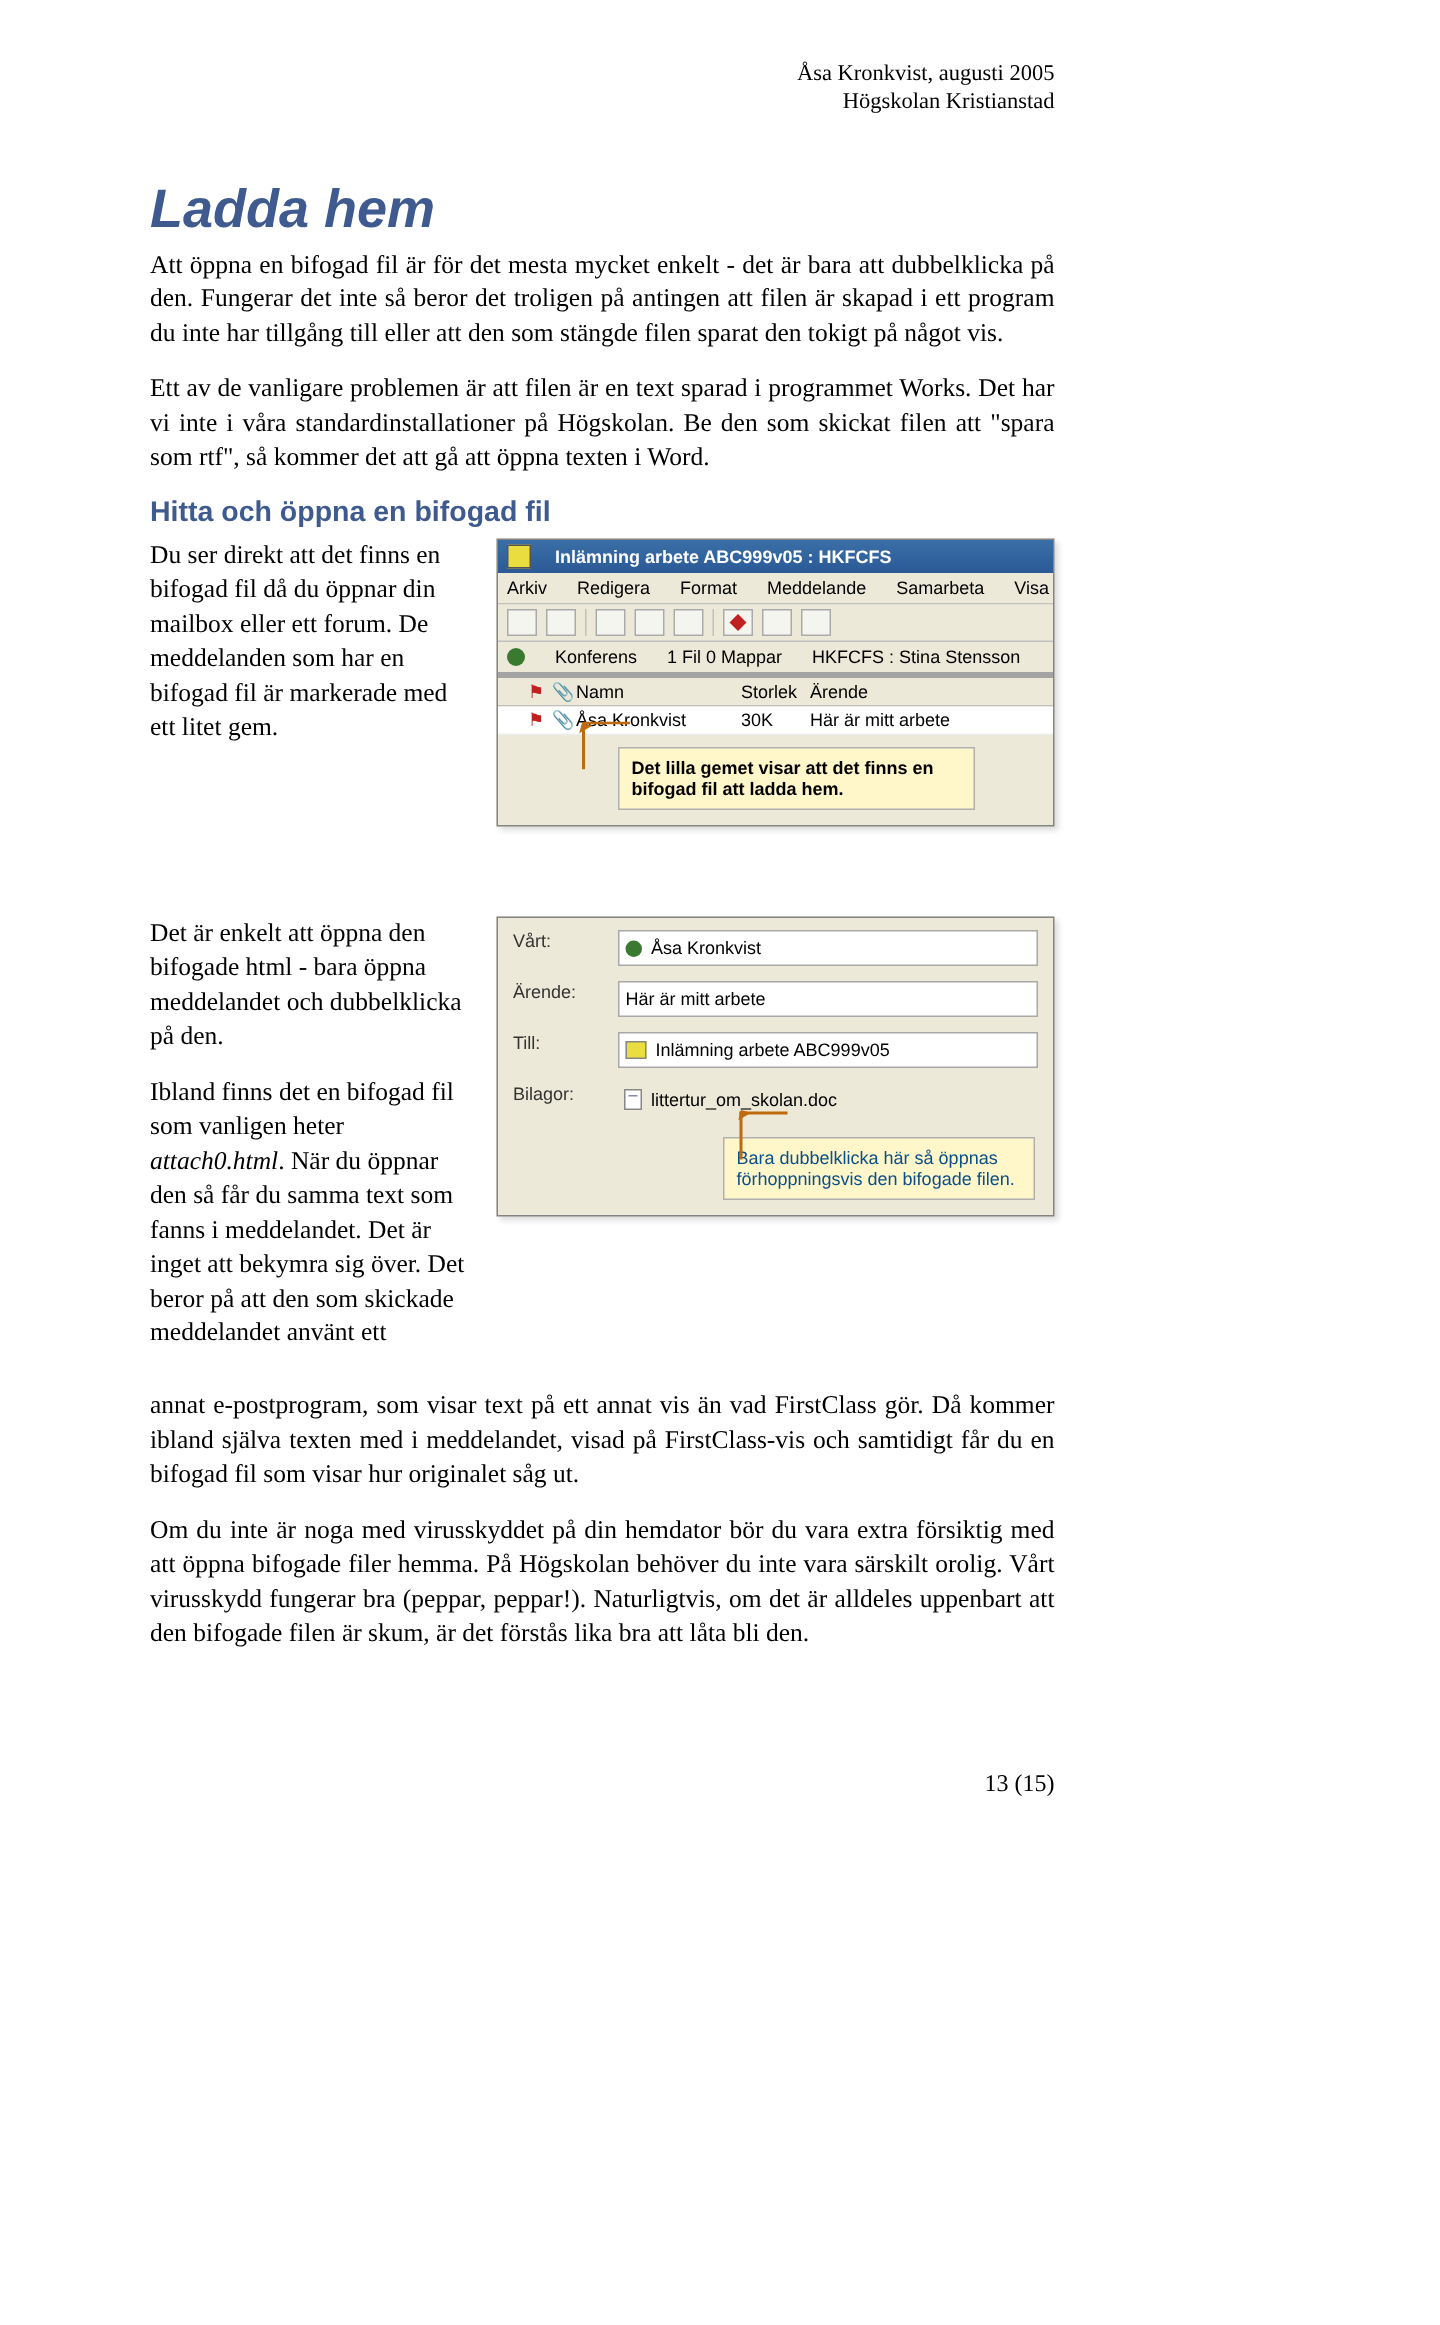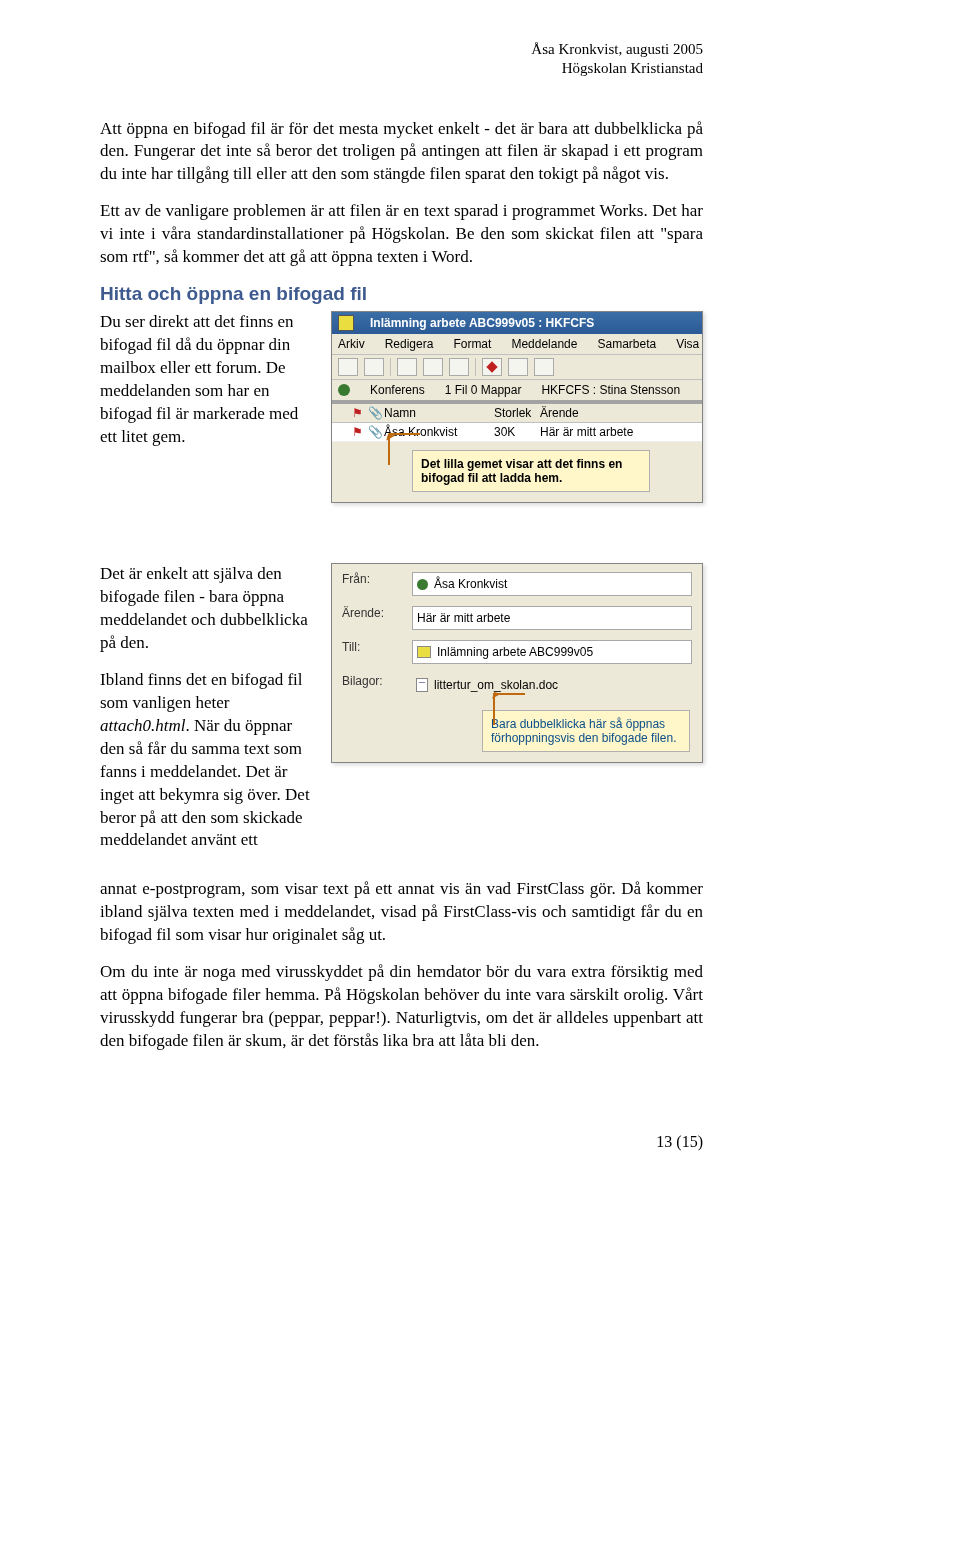--- a/index.html
+++ b/index.html
@@ -196,20 +196,21 @@
 </head>
 <body>
 
 <div class="page">
 
   <div class="header-right">
     <div>Åsa Kronkvist, augusti 2005</div>
     <div>Högskolan Kristianstad</div>
   </div>
 
+  <h1 class="title">Ladda hem</h1>
 
   <p class="body">Att öppna en bifogad fil är för det mesta mycket enkelt - det är bara att dubbelklicka på den. Fungerar det inte så beror det troligen på antingen att filen är skapad i ett program du inte har tillgång till eller att den som stängde filen sparat den tokigt på något vis.</p>
   <p class="body">Ett av de vanligare problemen är att filen är en text sparad i programmet Works. Det har vi inte i våra standardinstallationer på Högskolan. Be den som skickat filen att "spara som rtf", så kommer det att gå att öppna texten i Word.</p>
 
   <h2 class="subtitle">Hitta och öppna en bifogad fil</h2>
 
   <div class="row">
     <div class="textcol">
       <p class="body" style="text-align:left">Du ser direkt att det finns en bifogad fil då du öppnar din mailbox eller ett forum. De meddelanden som har en bifogad fil är markerade med ett litet gem.</p>
     </div>
@@ -263,29 +264,29 @@
         </div>
         <div class="fc-callout">
           <span>Det lilla gemet visar att det finns en bifogad fil att ladda hem.</span>
         </div>
       </div>
     </div>
   </div>
 
   <div class="row" style="margin-top:60px">
     <div class="textcol">
-      <p class="body" style="text-align:left">Det är enkelt att själva den bifogade filen - bara öppna meddelandet och dubbelklicka på den.</p>
+      <p class="body" style="text-align:left">Det är enkelt att öppna den bifogade html - bara öppna meddelandet och dubbelklicka på den.</p>
       <p class="body" style="text-align:left">
         <span>Ibland finns det en bifogad fil som vanligen heter </span><span class="italic">attach0.html</span><span>. När du öppnar den så får du samma text som fanns i meddelandet. Det är inget att bekymra sig över. Det beror på att den som skickade meddelandet använt ett</span>
       </p>
     </div>
     <div class="imgcol">
       <div class="msg-panel">
         <div class="msg-grid">
-          <div class="msg-label">Från:</div>
+          <div class="msg-label">Vårt:</div>
           <div class="msg-field">
             <span class="person-icon"></span>
             <span>Åsa Kronkvist</span>
           </div>
           <div class="msg-label">Ärende:</div>
           <div class="msg-field">
             <span>Här är mitt arbete</span>
           </div>
           <div class="msg-label">Till:</div>
           <div class="msg-field">

